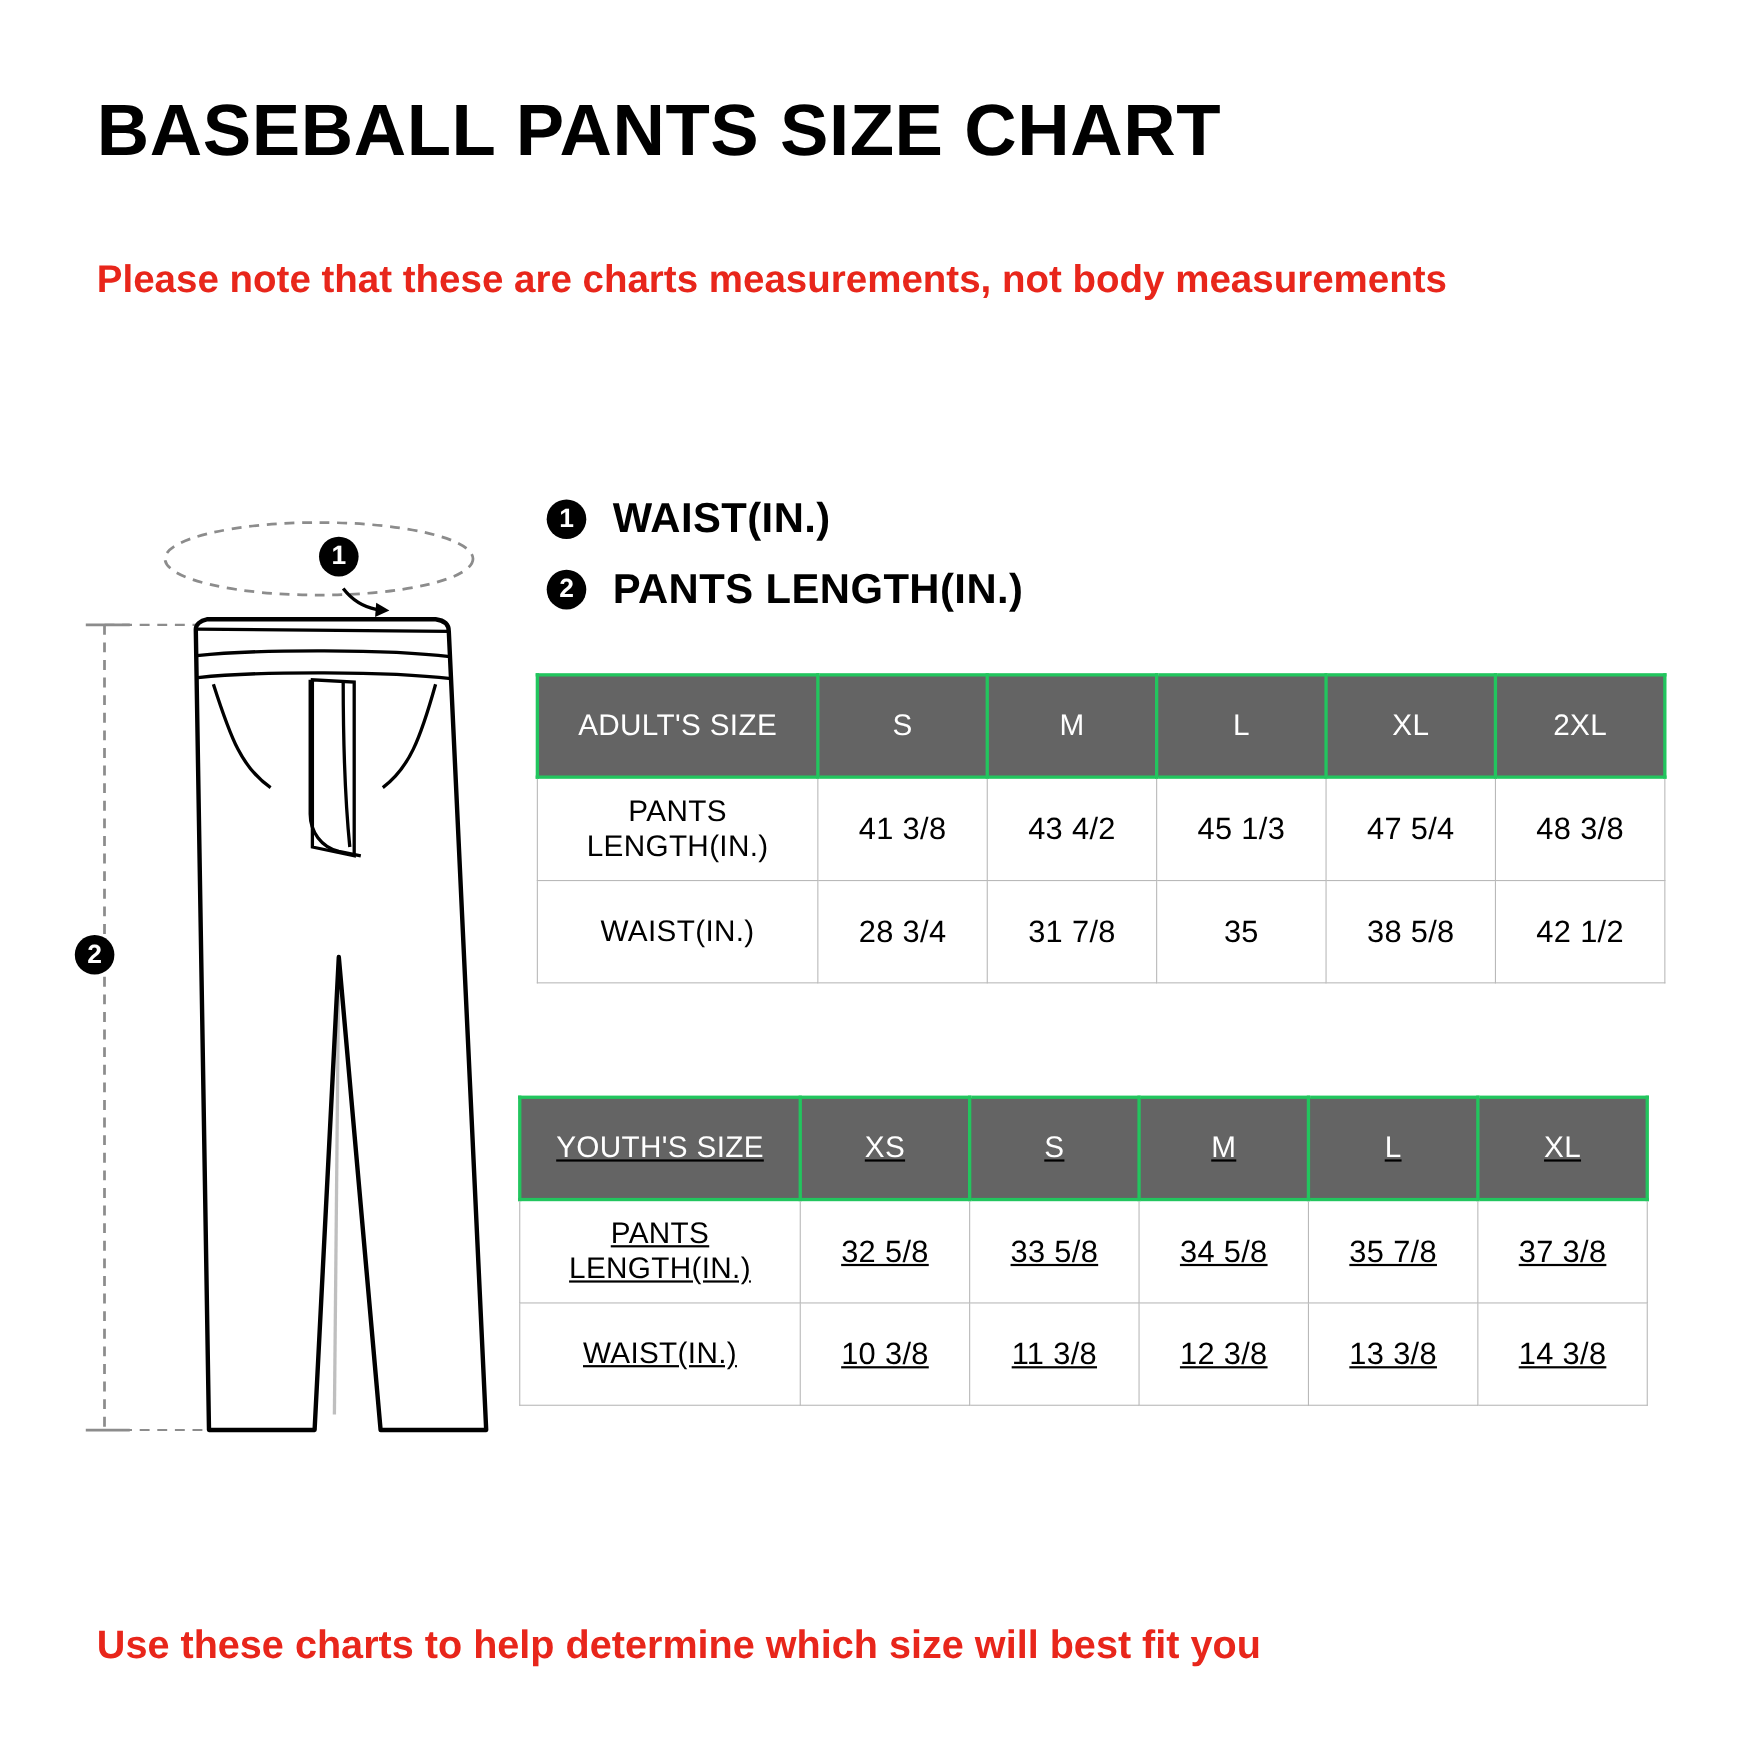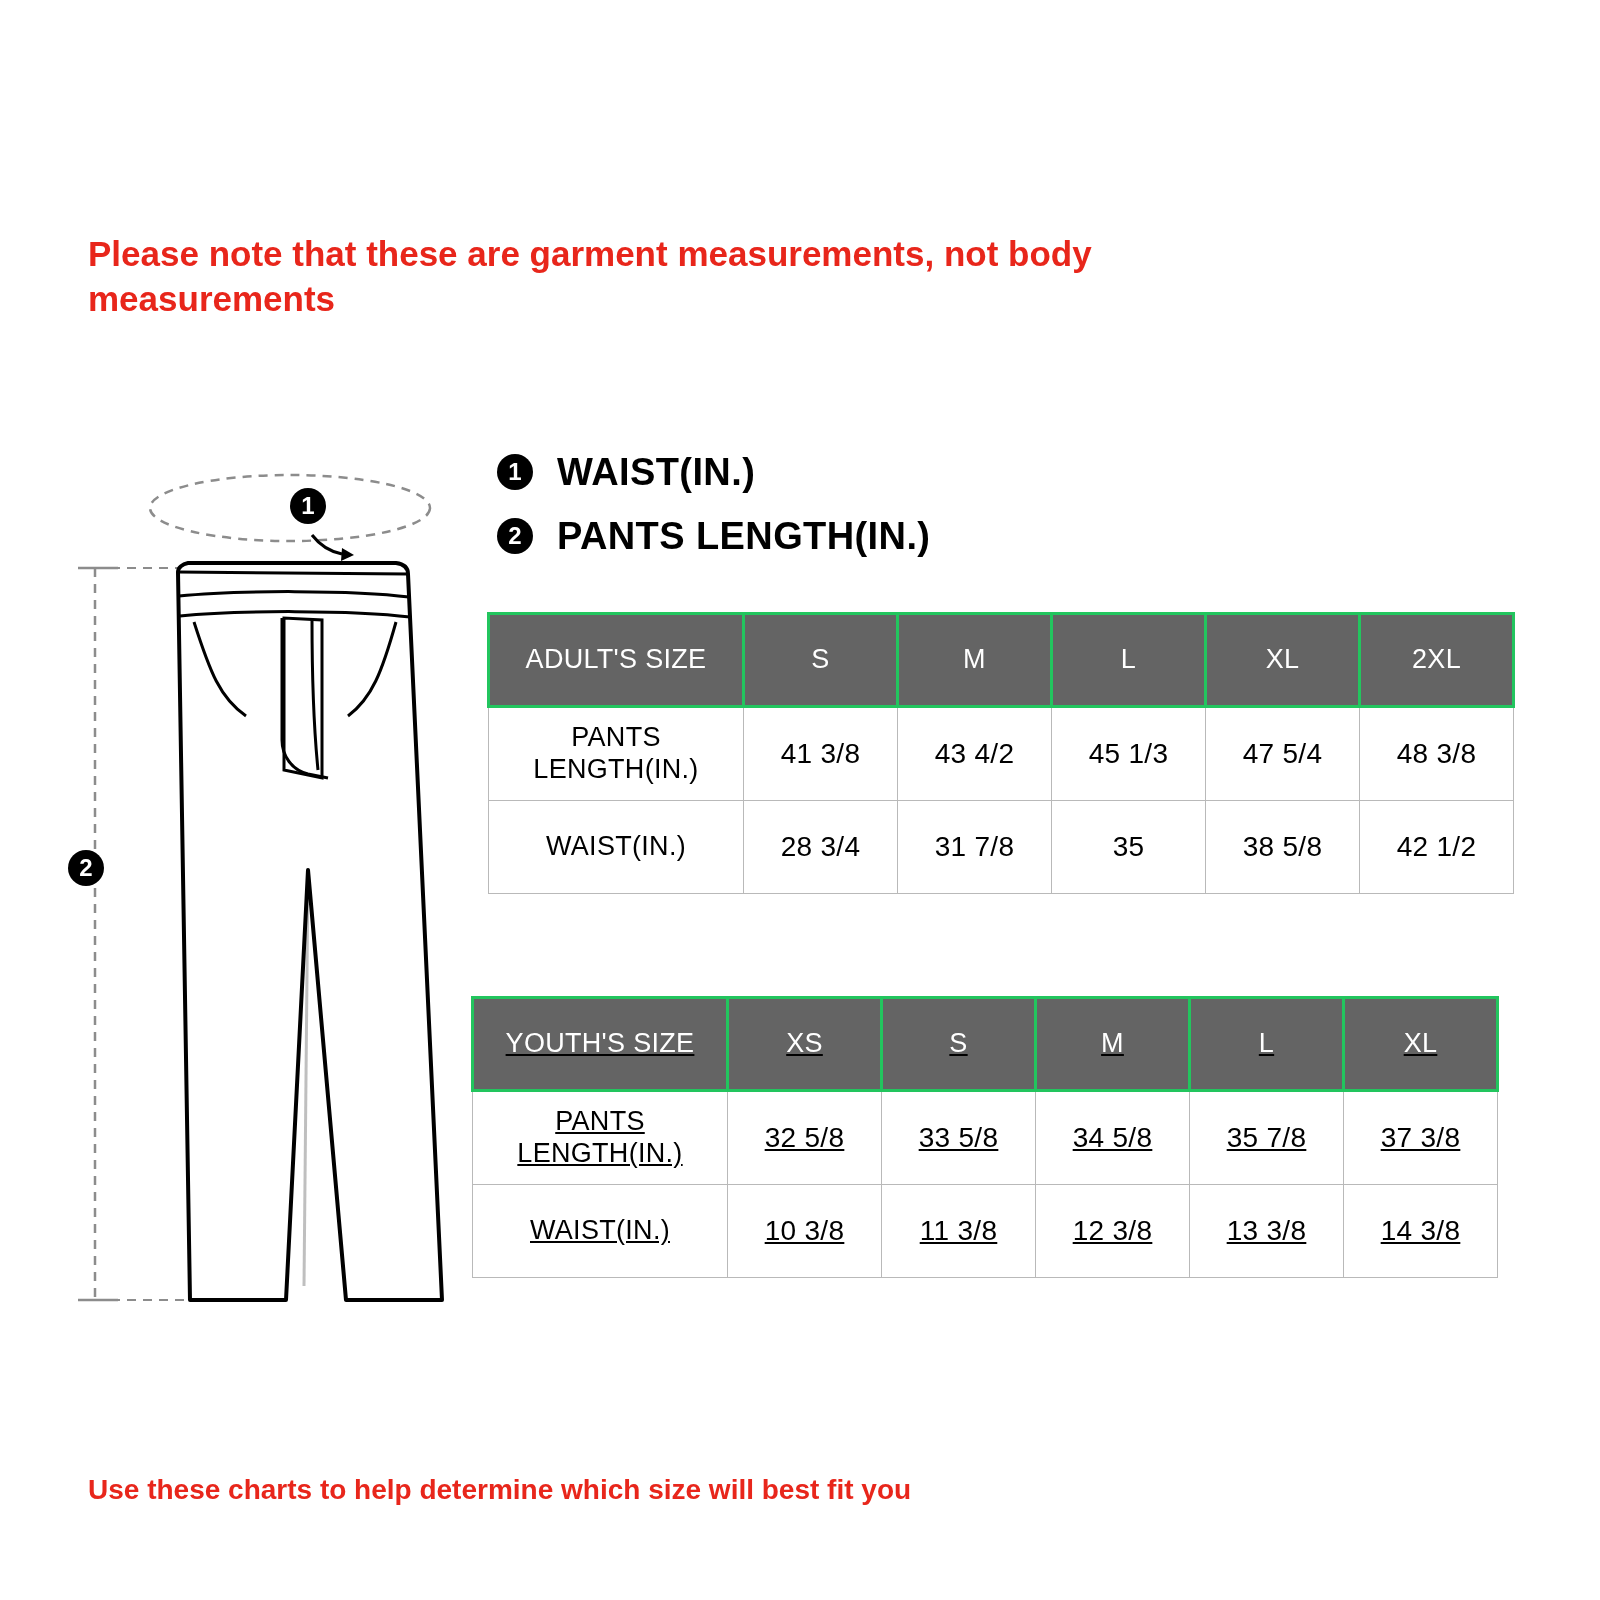--- a/index.html
+++ b/index.html
@@ -43,21 +43,21 @@
     font-weight: bold;
     color: #e8261b;
     line-height: 1.28;
   }
 
   .note-bottom {
     position: absolute;
     left: 88px;
     top: 1472px;
     width: 1350px;
-    font-size: 28px;
+    font-size: 36px;
     font-weight: bold;
     color: #e8261b;
     line-height: 1.25;
   }
 
   
   .legend {
     position: absolute;
     left: 497px;
     top: 440px;
@@ -144,22 +144,23 @@
   .rowhead {
     font-size: 27px;
   }
   td.rowhead, th.colhead { }
 </style>
 </head>
 <body>
 
 <div class="page">
 
-
-  <div class="note-top">Please note that these are garment measurements, not body measurements</div>
+  <div class="title">BASEBALL PANTS SIZE CHART</div>
+
+  <div class="note-top">Please note that these are charts measurements, not body measurements</div>
 
   <div class="legend">
     <div class="legend-row">
       <span class="badge">1</span>
       <span class="legend-label">WAIST(IN.)</span>
     </div>
     <div class="legend-row">
       <span class="badge">2</span>
       <span class="legend-label">PANTS LENGTH(IN.)</span>
     </div>

